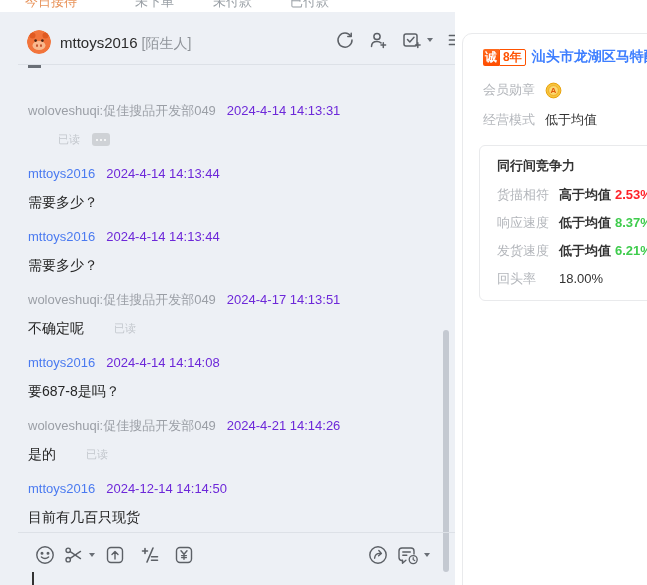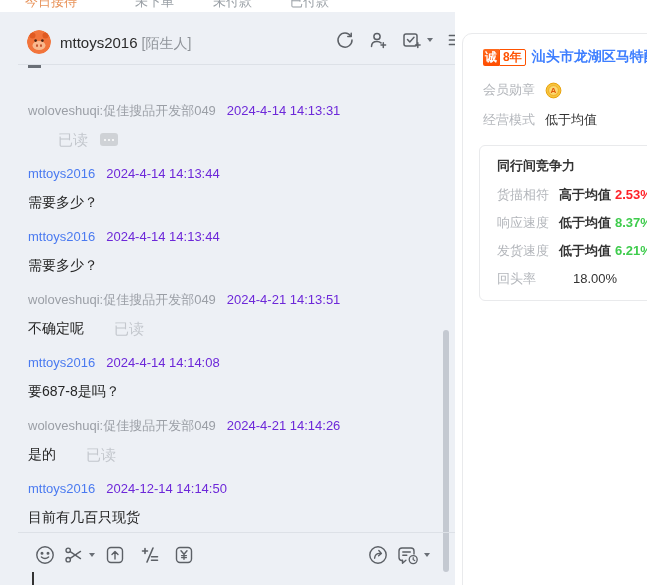--- a/index.html
+++ b/index.html
@@ -27,21 +27,21 @@
 
   #clipped-fragment { position:absolute; left:28px; top:53px; width:13px; height:2.5px; background:#6a6f76; }
 
   #message-list { position:absolute; left:0; top:53px; width:440px; padding:38px 0 0 28px; }
   .msg { margin-bottom:17px; }
   .msg .meta { font-size:13px; line-height:16px; white-space:nowrap; }
   .msg .sender.gray { color:#9b9fa6; }
   .msg .sender.blue { color:#4a7af0; }
   .msg .time { color:#6d28d9; margin-left:11px; }
   .msg .body { margin-top:11px; font-size:14px; line-height:19px; color:#262626; display:flex; align-items:center; }
-  .msg .read { color:#c3c7cd; font-size:15px; margin-left:30px; }
+  .msg .read { color:#c3c7cd; font-size:11px; margin-left:30px; }
   .more-btn { display:inline-flex; align-items:center; justify-content:center; gap:2px;
     width:18px; height:13px; border-radius:3px; background:#cfd2d6; margin-left:12px; cursor:pointer; }
   .more-btn i { width:2px; height:2px; border-radius:50%; background:#fff; }
 
   #chat-scrollbar { position:absolute; left:443px; top:318px; width:6px; height:242px;
     border-radius:3px; background:#c4c9d1; cursor:pointer; }
 
   #toolbar-divider { position:absolute; left:18px; right:18px; top:520px; height:1px; background:#dde1e7; }
   #toolbar { position:absolute; left:0; top:531px; width:455px; height:26px; }
   #toolbar .ic { position:absolute; top:1px; cursor:pointer; display:flex; align-items:center; }
@@ -70,21 +70,21 @@
 
   #stats-card { position:relative; margin:16px 0 0 -4px; width:240px; height:156px;
     border:1px solid #e9eaec; border-radius:6px; background:#fff; padding:12px 0 0 17px; }
   #stats-title { font-size:13px; font-weight:700; color:#333; line-height:16px; }
   .stat-row { display:flex; align-items:center; margin-top:13px; font-size:13px; line-height:15px; }
   .stat-row .lbl { color:#b3b6bb; width:62px; flex:none; }
   .stat-row .prefix { color:#333; font-weight:700; }
   .stat-row .num { font-weight:700; margin-left:4px; }
   .stat-row .num.red { color:#ff2229; }
   .stat-row .num.green { color:#3fcc4d; }
-  .stat-row .num.dark { color:#333; font-weight:400; margin-left:14px; }
+  .stat-row .num.dark { color:#333; font-weight:400; margin-left:0; }
   .stat-row .arrow { font-weight:700; margin-left:2px; }
 </style>
 </head>
 <body>
 
 <div id="topbar">
     <span class="top-tab active" style="left: 25px;">今日接待</span>
     <span class="top-tab" style="left: 135px;">未下单</span>
     <span class="top-tab" style="left: 213px;">未付款</span>
     <span class="top-tab" style="left: 290px;">已付款</span>
@@ -160,21 +160,21 @@
   </div>
 
   <div class="msg">
     <div class="meta"><span class="sender blue">mttoys2016</span><span class="time">2024-4-14 14:13:44</span></div>
     <div class="body">
           <span class="txt">需要多少？</span>
         </div>
   </div>
 
   <div class="msg">
-    <div class="meta"><span class="sender gray">woloveshuqi:促佳搜品开发部049</span><span class="time">2024-4-21 14:13:51</span></div>
+    <div class="meta"><span class="sender gray">woloveshuqi:促佳搜品开发部049</span><span class="time">2024-4-17 14:13:51</span></div>
     <div class="body">
           <span class="txt">不确定呢</span>
           <span class="read">已读</span>
         </div>
   </div>
 
   <div class="msg">
     <div class="meta"><span class="sender blue">mttoys2016</span><span class="time">2024-4-14 14:14:08</span></div>
     <div class="body">
           <span class="txt">要687-8是吗？</span>

